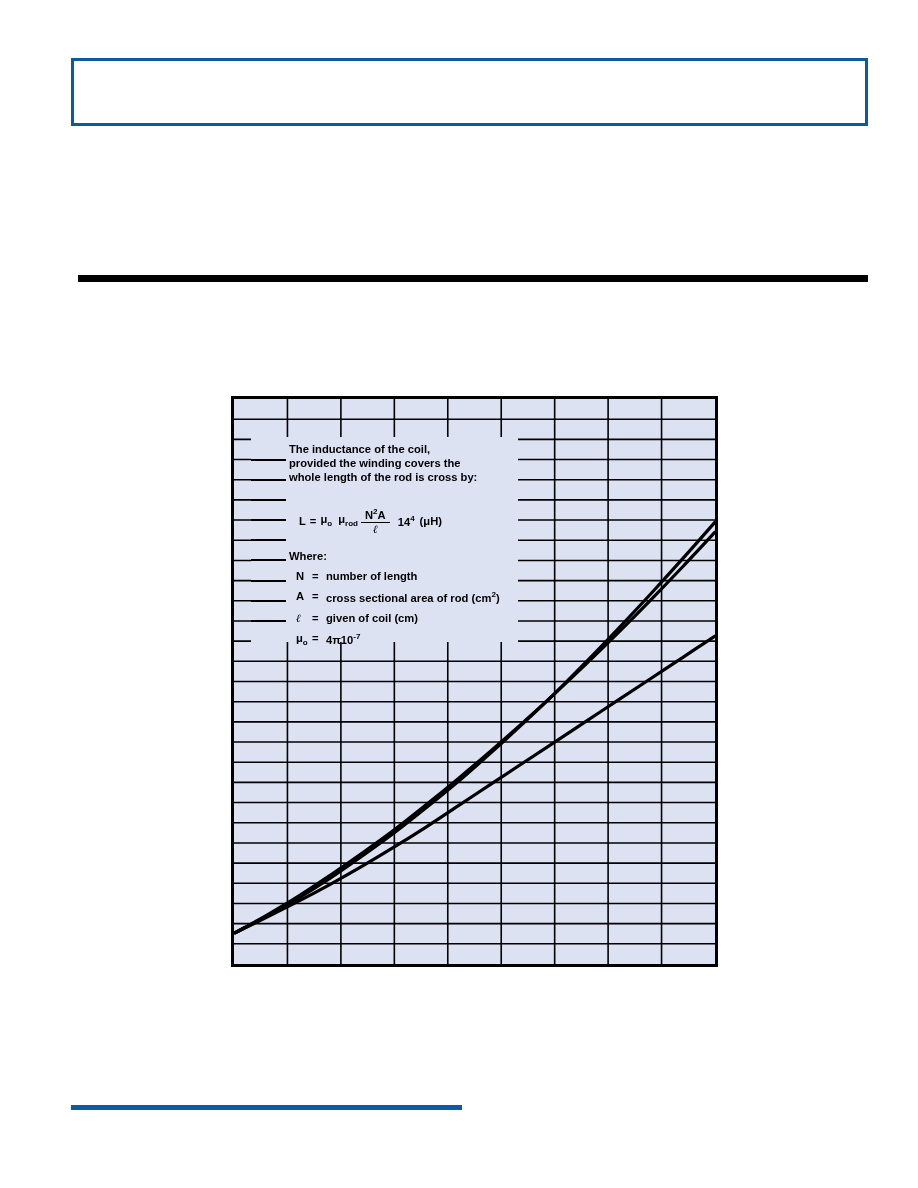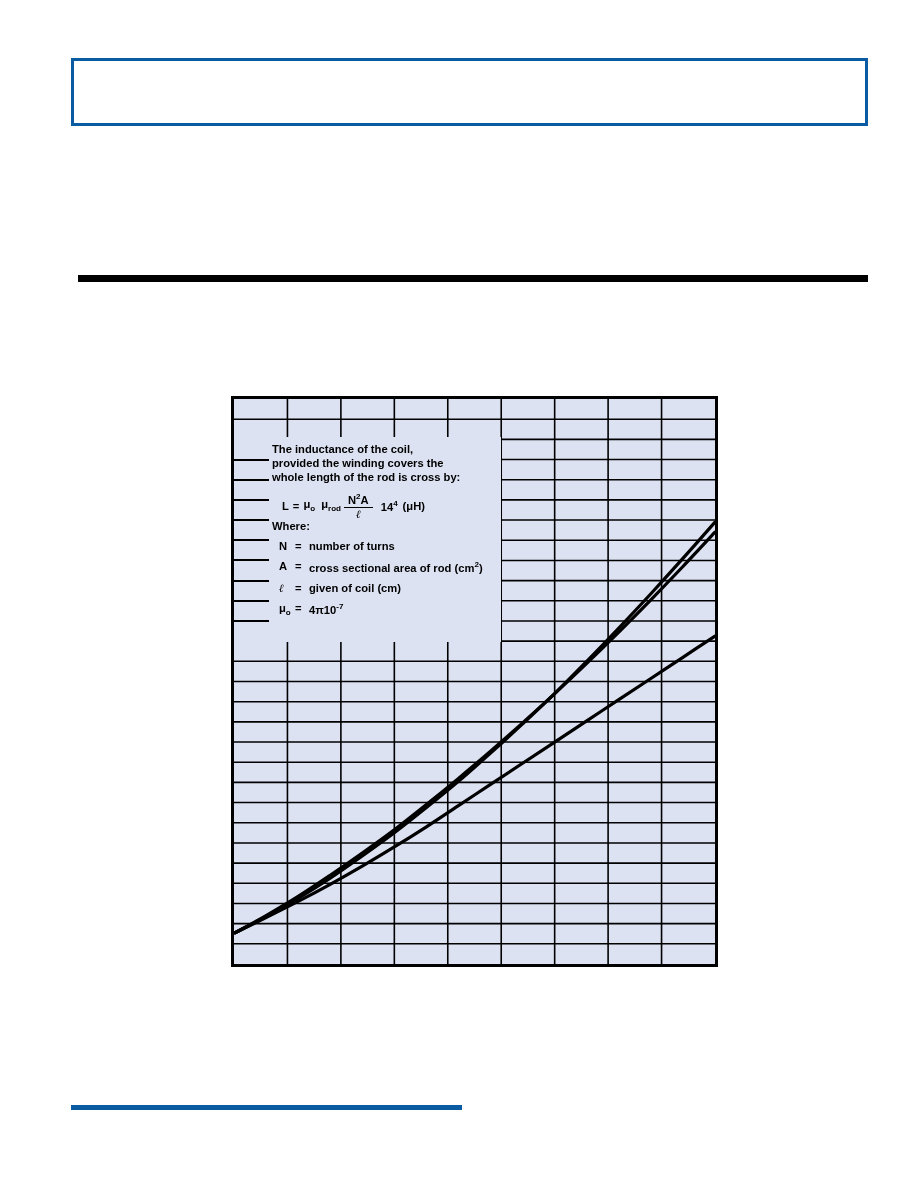--- a/index.html
+++ b/index.html
@@ -73,21 +73,21 @@
     position: absolute;
     left: 0;
     top: 0;
     width: 487px;
     height: 571px;
   }
 
   
   #formula-overlay {
     position: absolute;
-    left: 3px;
+    left: 20px;
     top: 41px;
     width: 267px;
     height: 205px;
     background: #dde2f2;
     color: #000000;
     font-size: 11.2px;
     font-weight: bold;
     line-height: 1.0;
     box-sizing: border-box;
     padding: 7px 4px 0 38px;
@@ -97,21 +97,21 @@
     display: flex;
     align-items: center;
     margin: 9px 0 0 10px;
     white-space: nowrap;
   }
   .eq-row .pc { font-style: normal; }
   .frac {
     display: inline-flex;
     flex-direction: column;
     align-items: center;
-    margin: 1px 5px;
+    margin: 16px 5px;
     line-height: 1;
   }
   .frac .num { padding: 0 2px 1px 2px; }
   .frac .den {
     border-top: 1.4px solid #000;
     padding: 1px 2px 0 2px;
     width: 100%;
     text-align: center;
     font-style: italic;
   }
@@ -214,21 +214,21 @@
       <span><span>14</span><sup>4</sup></span>
       <span style="width:5px"></span>
       <span>(μH)</span>
     </div>
 
     <div class="ln" id="where-label">Where:</div>
 
     <div class="def-row">
       <span class="def-sym">N</span>
       <span class="def-eq">=</span>
-      <span>number of turns</span>
+      <span>number of length</span>
     </div>
 
     <div class="def-row">
       <span class="def-sym">A</span>
       <span class="def-eq">=</span>
       <span><span>cross sectional area of rod (cm</span><sup>2</sup><span>)</span></span>
     </div>
 
     <div class="def-row">
       <span class="def-sym script-l">ℓ</span>

